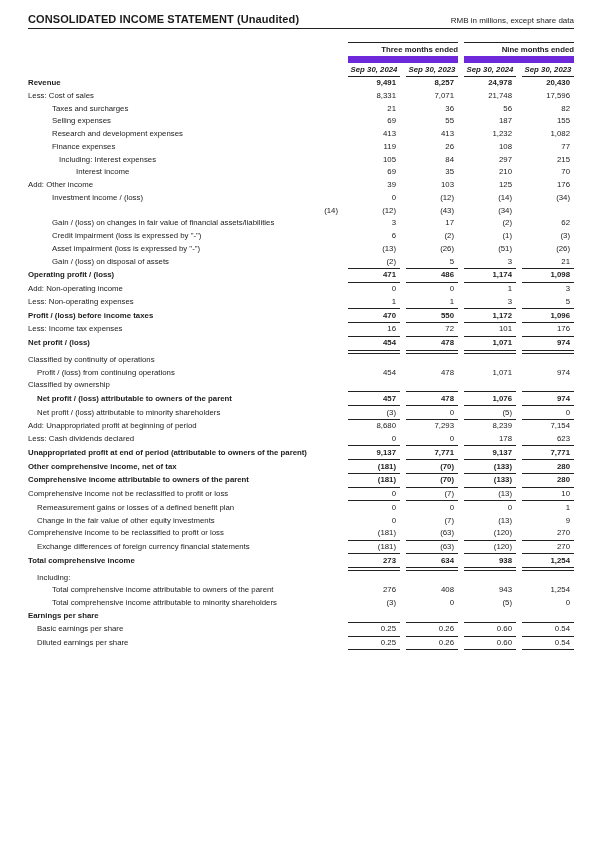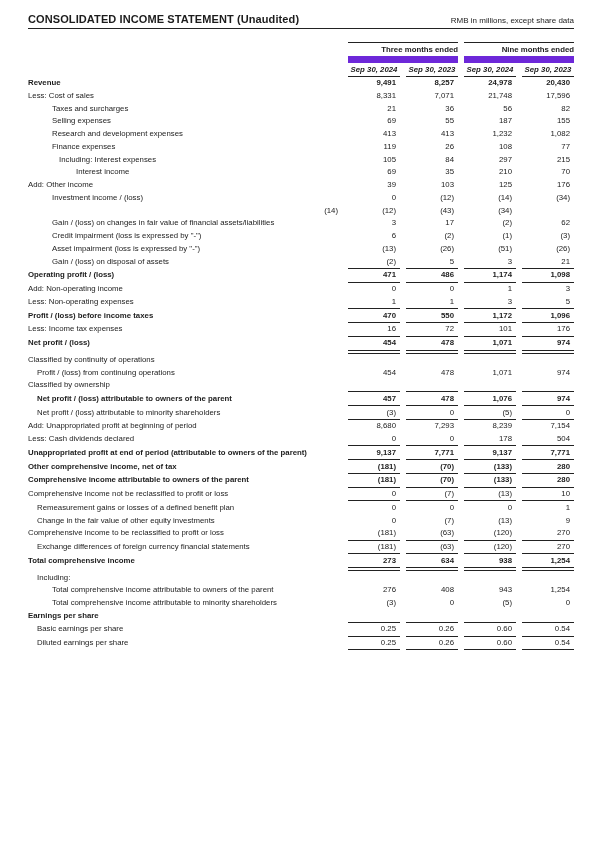--- a/index.html
+++ b/index.html
@@ -257,21 +257,21 @@
           <div class="cell-num">8,680</div>
           <div class="cell-num">7,293</div>
           <div class="cell-num">8,239</div>
           <div class="cell-num">7,154</div>
         </div>
         <div class="grid-row data-row rule-single">
           <div class="cell-label indent-0">Less: Cash dividends declared</div>
           <div class="cell-num">0</div>
           <div class="cell-num">0</div>
           <div class="cell-num">178</div>
-          <div class="cell-num">504</div>
+          <div class="cell-num">623</div>
         </div>
         <div class="grid-row data-row bold rule-single">
           <div class="cell-label indent-0">Unappropriated profit at end of period (attributable to owners of the parent)</div>
           <div class="cell-num">9,137</div>
           <div class="cell-num">7,771</div>
           <div class="cell-num">9,137</div>
           <div class="cell-num">7,771</div>
         </div>
         <div class="grid-row data-row bold rule-single">
           <div class="cell-label indent-0">Other comprehensive income, net of tax</div>

